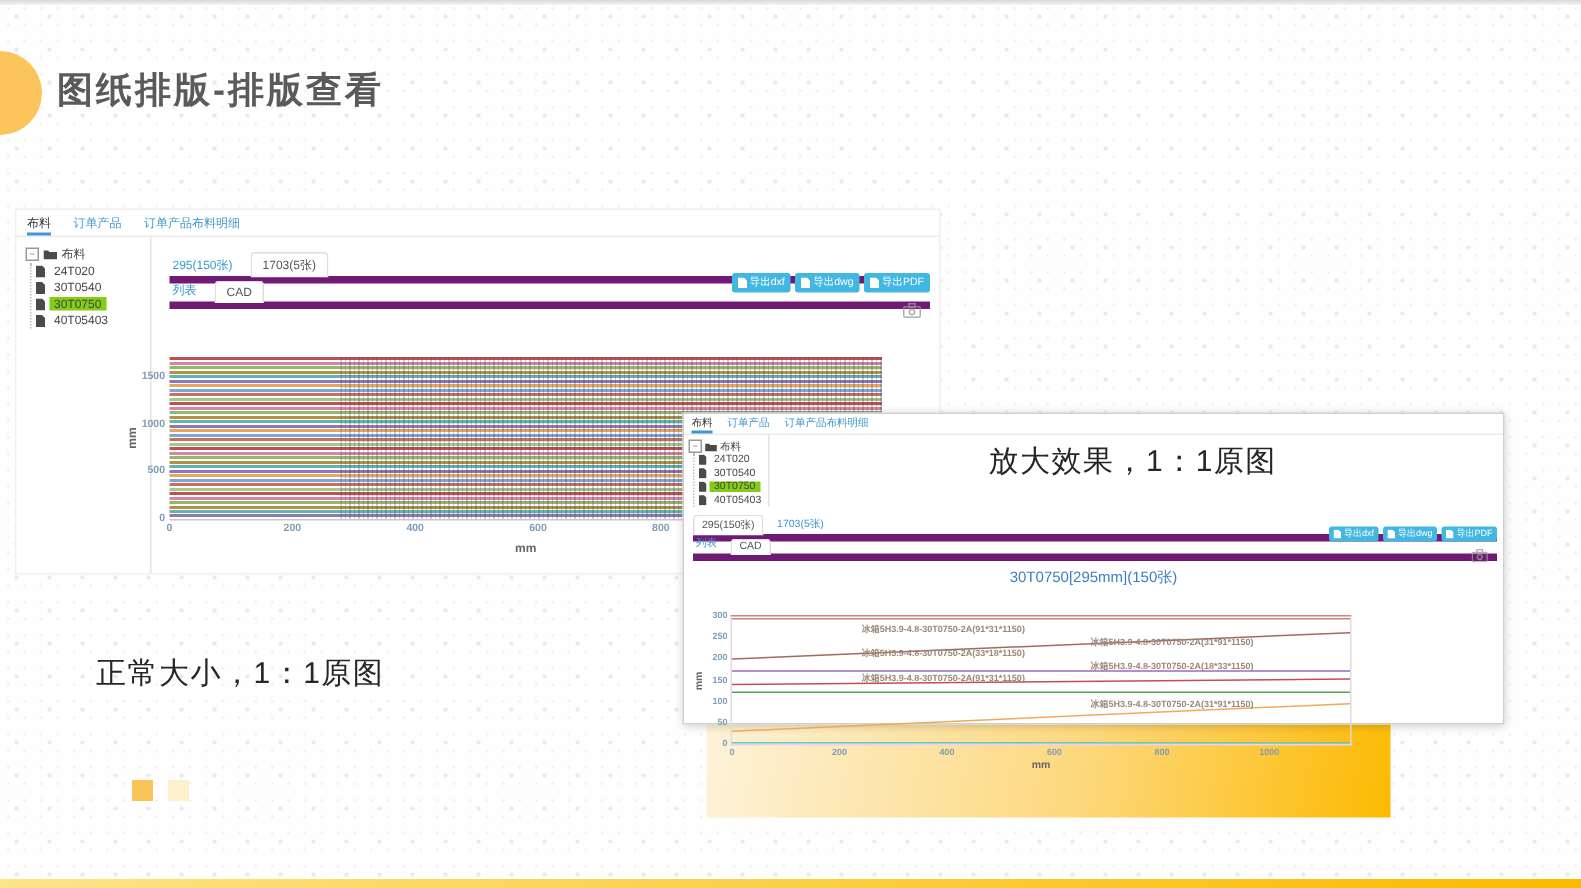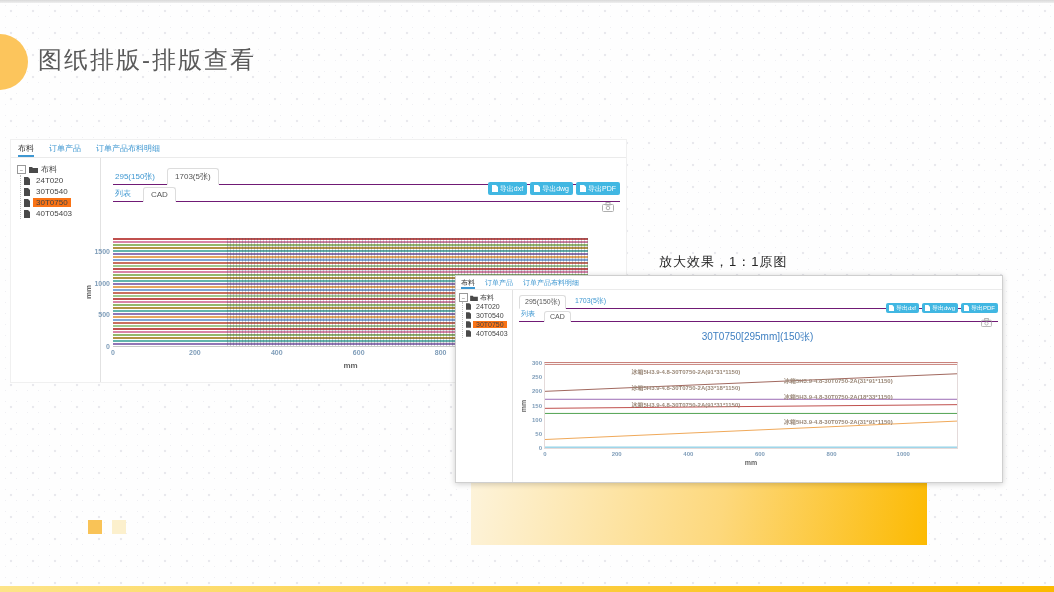--- a/index.html
+++ b/index.html
@@ -5,51 +5,51 @@
   html,body{margin:0;padding:0;}
   body{font-family:"Liberation Sans","DejaVu Sans",sans-serif;}
   .slide{position:relative;width:1054px;height:592px;overflow:hidden;background-color:#fefefe;
     background-image:
       radial-gradient(circle,rgba(185,185,200,.30) 1.2px,transparent 1.6px),
       radial-gradient(circle,rgba(190,190,205,.22) .8px,transparent 1px);
     background-size:22px 22px,11px 11px;}
   .top-rule{position:absolute;left:0;top:0;right:0;height:3px;background:linear-gradient(#d9d9d9,#efefef);}
   .bottom-strip{position:absolute;left:0;bottom:0;right:0;height:6px;background:linear-gradient(90deg,#fde488,#fbba00);}
   .accent-circle{position:absolute;left:-28px;top:34px;width:56px;height:56px;border-radius:50%;background:#fcc55c;}
-  .slide-title{position:absolute;left:38px;top:44px;margin:0;font-size:24px;font-weight:400;color:#5a5a5a;letter-spacing:2px;}
-  .caption{position:absolute;font-size:13px;color:#262626;letter-spacing:1px;}
+  .slide-title{position:absolute;left:38px;top:44px;margin:0;font-size:24px;font-weight:700;color:#5a5a5a;letter-spacing:2px;}
+  .caption{position:absolute;font-size:20px;color:#262626;letter-spacing:1px;margin-top:41px;}
   .caption-left{left:64px;top:394px;}
   .caption-right{left:659px;top:253px;z-index:4;}
   .highlight-bar{position:absolute;left:471px;top:479px;width:456px;height:66px;z-index:1;
     background:linear-gradient(100deg,#fdf3da 0%,#fdd87c 55%,#fcba02 100%);}
   .sq{position:absolute;width:14px;height:14px;}
   .sq-a{left:88px;top:520px;background:#f9c357;}
   .sq-b{left:112px;top:520px;background:#fcf0cd;}
 
   
   .app-window{position:absolute;background:#fff;}
   .win-left{left:10px;top:139px;width:615px;height:242px;z-index:2;border:1px solid #f0f0f0;}
   .win-right{left:455px;top:275px;width:546px;height:206px;z-index:3;border:1px solid #cfcfcf;box-shadow:0 1px 6px rgba(0,0,0,.20);}
   .nav{display:flex;gap:15px;height:17px;line-height:17px;padding-left:7px;border-bottom:1px solid #ebebeb;font-size:8px;}
   .win-right .nav{height:13px;line-height:13px;font-size:7px;gap:10px;padding-left:5px;}
   .nav-tab{color:#3e97d1;cursor:pointer;}
   .nav-tab.active{color:#333;border-bottom:2px solid #3e97d1;}
   .win-body{position:absolute;left:0;right:0;bottom:0;display:flex;}
   .win-left .win-body{top:18px;}
-  .win-right .win-body{top:14px;}
+  .win-right .win-body{top:14px;flex-direction:column;}
   .tree{width:90px;border-right:1px solid #e2e2e2;padding:6px 0 0 6px;font-size:8px;color:#444;box-sizing:border-box;}
   .win-right .tree{width:57px;font-size:7px;padding:3px 0 0 3px;}
   .tree-row{display:flex;align-items:center;gap:3px;height:11px;white-space:nowrap;}
   .win-right .tree-row{height:9px;gap:2px;}
   .tree-children{margin-left:3px;border-left:1px dotted #bdbdbd;padding-left:3px;}
   .tree-item{padding:0 3px;width:max-content;cursor:pointer;text-align:right;}
-  .tree-item.selected{background:#f97316;}
+  .tree-item.selected{background:#84cc16;}
   .expander{display:inline-flex;align-items:center;justify-content:center;width:7px;height:7px;border:1px solid #999;font-size:6px;line-height:1;color:#666;background:#fff;}
   .main{position:relative;flex:1;}
-  .row-tabs{position:absolute;display:flex;align-items:flex-end;gap:10px;font-size:8px;border-bottom:1px solid #701a75;left:12px;right:6px;}
+  .row-tabs{position:absolute;display:flex;align-items:flex-end;gap:10px;font-size:8px;border-bottom:5px solid #701a75;left:12px;right:6px;}
   .win-right .row-tabs{font-size:7px;left:6px;right:4px;gap:7px;}
   .tab-plain{color:#3e97d1;padding:2px 2px;cursor:pointer;}
   .tab-boxed{border:1px solid #ddd;border-bottom:1px solid #fff;margin-bottom:-1px;background:#fff;color:#555;
     padding:2px 7px;border-radius:3px 3px 0 0;cursor:pointer;}
   .win-right .tab-boxed{padding:1px 5px;}
   .win-left .size-tabs{top:10px;} .win-left .view-tabs{top:28px;}
   .win-right .size-tabs{top:4px;}  .win-right .view-tabs{top:17px;}
   .export-bar{position:absolute;display:flex;gap:3px;z-index:2;}
   .win-left .export-bar{top:24px;right:6px;}
   .win-right .export-bar{top:13px;right:4px;}
@@ -182,20 +182,21 @@
               <span class="tick" style="left: 51.7241%;">600</span>
               <span class="tick" style="left: 68.9655%;">800</span>
             </div>
           <span class="axis-ylab">mm</span>
           <span class="axis-xlab">mm</span>
         </div>
       </div>
     </div>
   </div>
 
+  <div class="caption caption-left">正常大小，1：1原图</div>
   <div class="caption caption-right">放大效果，1：1原图</div>
   <div class="highlight-bar"></div>
 
   <div class="app-window win-right">
     <div class="nav">
       <span class="nav-tab active">布料</span>
       <span class="nav-tab">订单产品</span>
       <span class="nav-tab">订单产品布料明细</span>
     </div>
     <div class="win-body">

